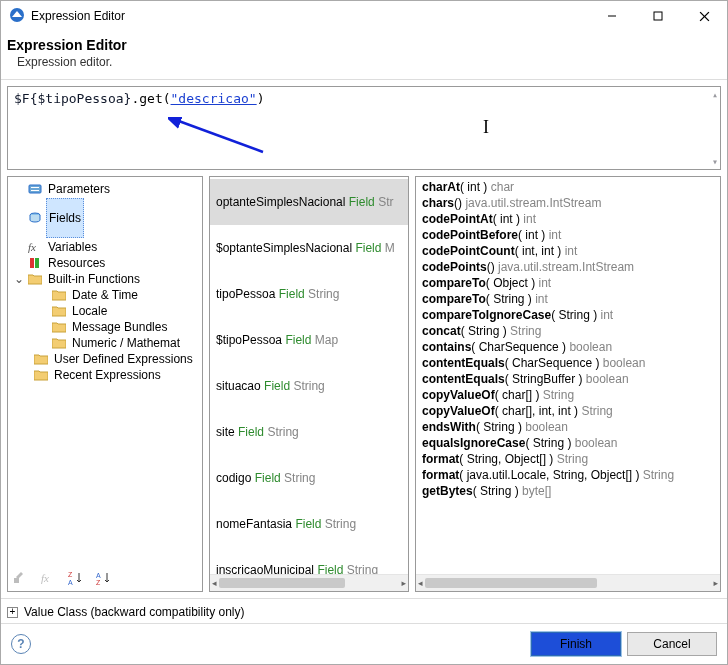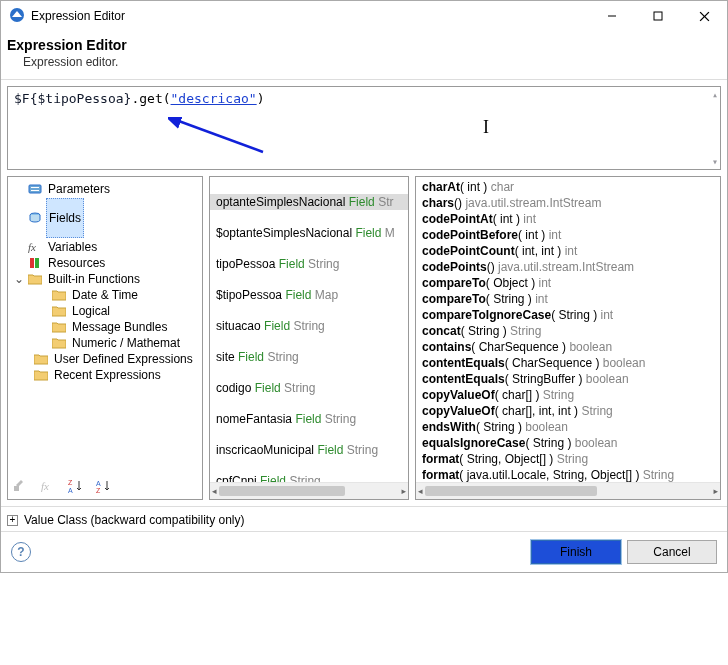--- a/index.html
+++ b/index.html
@@ -1,27 +1,27 @@
 <!DOCTYPE html>
 <html><head>
 <meta charset="utf-8">
 <style>
   * { box-sizing: border-box; }
   html, body { margin:0; padding:0; font-family:"Segoe UI", Tahoma, sans-serif; font-size:12px; color:#000; background:#fff; }
-  .window { width:728px; height:573px; border:1px solid #aaa; display:flex; flex-direction:column; position:relative; }
+  .window { width:728px; height:665px; border:1px solid #aaa; display:flex; flex-direction:column; position:relative; }
   
   .titlebar { height:30px; display:flex; align-items:center; justify-content:space-between; padding:0 0 0 8px; background:#fff; }
   .titlebar-left { display:flex; align-items:center; gap:6px; }
   .titlebar-left svg { width:16px; height:16px; }
   .win-controls { display:flex; }
   .win-btn { width:46px; height:30px; display:flex; align-items:center; justify-content:center; }
   
   .header { padding:6px 14px 10px 6px; border-bottom:1px solid #ddd; background:#fff; }
   .header h1 { margin:0 0 2px 0; font-size:14px; font-weight:bold; }
-  .header p { margin:0 0 0 16px; font-size:12px; color:#333; }
+  .header p { margin:0 0 0 10px; font-size:12px; color:#333; }
   
   .body { flex:1; display:flex; flex-direction:column; padding:6px; gap:6px; min-height:0; }
   .editor-box { border:1px solid #999; height:84px; padding:4px 6px; font-family:Consolas, monospace; font-size:13px; position:relative; overflow:hidden; }
   .editor-box .scroll-up { position:absolute; right:2px; top:2px; color:#9a9aa0; font-size:10px; }
   .editor-box .scroll-dn { position:absolute; right:2px; bottom:2px; color:#9a9aa0; font-size:10px; }
   .expr .fn { color:#0f172a; }
   .expr .str { color:#1a3fd1; text-decoration:underline; }
   .arrow { position:absolute; left:160px; top:30px; }
   .caret { position:absolute; left:475px; top:30px; font-family:serif; font-size:18px; color:#000;}
   .panels { flex:1; display:flex; gap:6px; min-height:0; }
@@ -35,21 +35,21 @@
   .tree li { white-space:nowrap; padding:1px 2px; display:flex; align-items:center; gap:4px; cursor:default;}
   .tree li.selected span.lbl { background:#cfe6ff; border:1px dotted #5a8edb; padding:12px 2px;}
   .tree li .lbl { padding:0 2px; }
   .tree .indent1 { padding-left:22px; }
   .tree .indent2 { padding-left:40px; }
   .tree .expander { width:10px; display:inline-block; color:#555;}
   .folder-icon { width:14px; height:12px; display:inline-block;}
   .node-icon { width:14px; height:14px; display:inline-block; }
   
   .field-list { list-style:none; margin:0; padding:0; }
-  .field-list li { white-space:nowrap; padding:1px 6px; font-size:12px; cursor:default;margin-top:15px;}
+  .field-list li { white-space:nowrap; padding:16px 6px; font-size:12px; cursor:default;}
   .field-list li.selected { background:#dcdcdc; }
   .f-name { color:#000; }
   .f-kind { color:#2e8b2e; }
   .f-type { color:#848484; }
   
   .method-list { list-style:none; margin:0; padding:0;}
   .method-list li { white-space:nowrap; padding:1px 6px; font-size:12px; cursor:default;}
   .m-name { font-weight:bold; color:#000;}
   .m-sig { color:#000; }
   .m-ret { color:#848484; }
@@ -179,21 +179,21 @@
             <li class="indent2">
                 <span class="folder-icon"><svg viewBox="0 0 14 12">
                     <path d="M0 2h5l1 1h8v8H0z" fill="#f3cd72" stroke="#c9a23a"></path>
                   </svg></span>
                 <span class="lbl">Date &amp; Time</span>
               </li>
             <li class="indent2">
                 <span class="folder-icon"><svg viewBox="0 0 14 12">
                     <path d="M0 2h5l1 1h8v8H0z" fill="#f3cd72" stroke="#c9a23a"></path>
                   </svg></span>
-                <span class="lbl">Logical</span>
+                <span class="lbl">Locale</span>
               </li>
             <li class="indent2">
                 <span class="folder-icon"><svg viewBox="0 0 14 12">
                     <path d="M0 2h5l1 1h8v8H0z" fill="#f3cd72" stroke="#c9a23a"></path>
                   </svg></span>
                 <span class="lbl">Message Bundles</span>
               </li>
             <li class="indent2">
                 <span class="folder-icon"><svg viewBox="0 0 14 12">
                     <path d="M0 2h5l1 1h8v8H0z" fill="#f3cd72" stroke="#c9a23a"></path>

